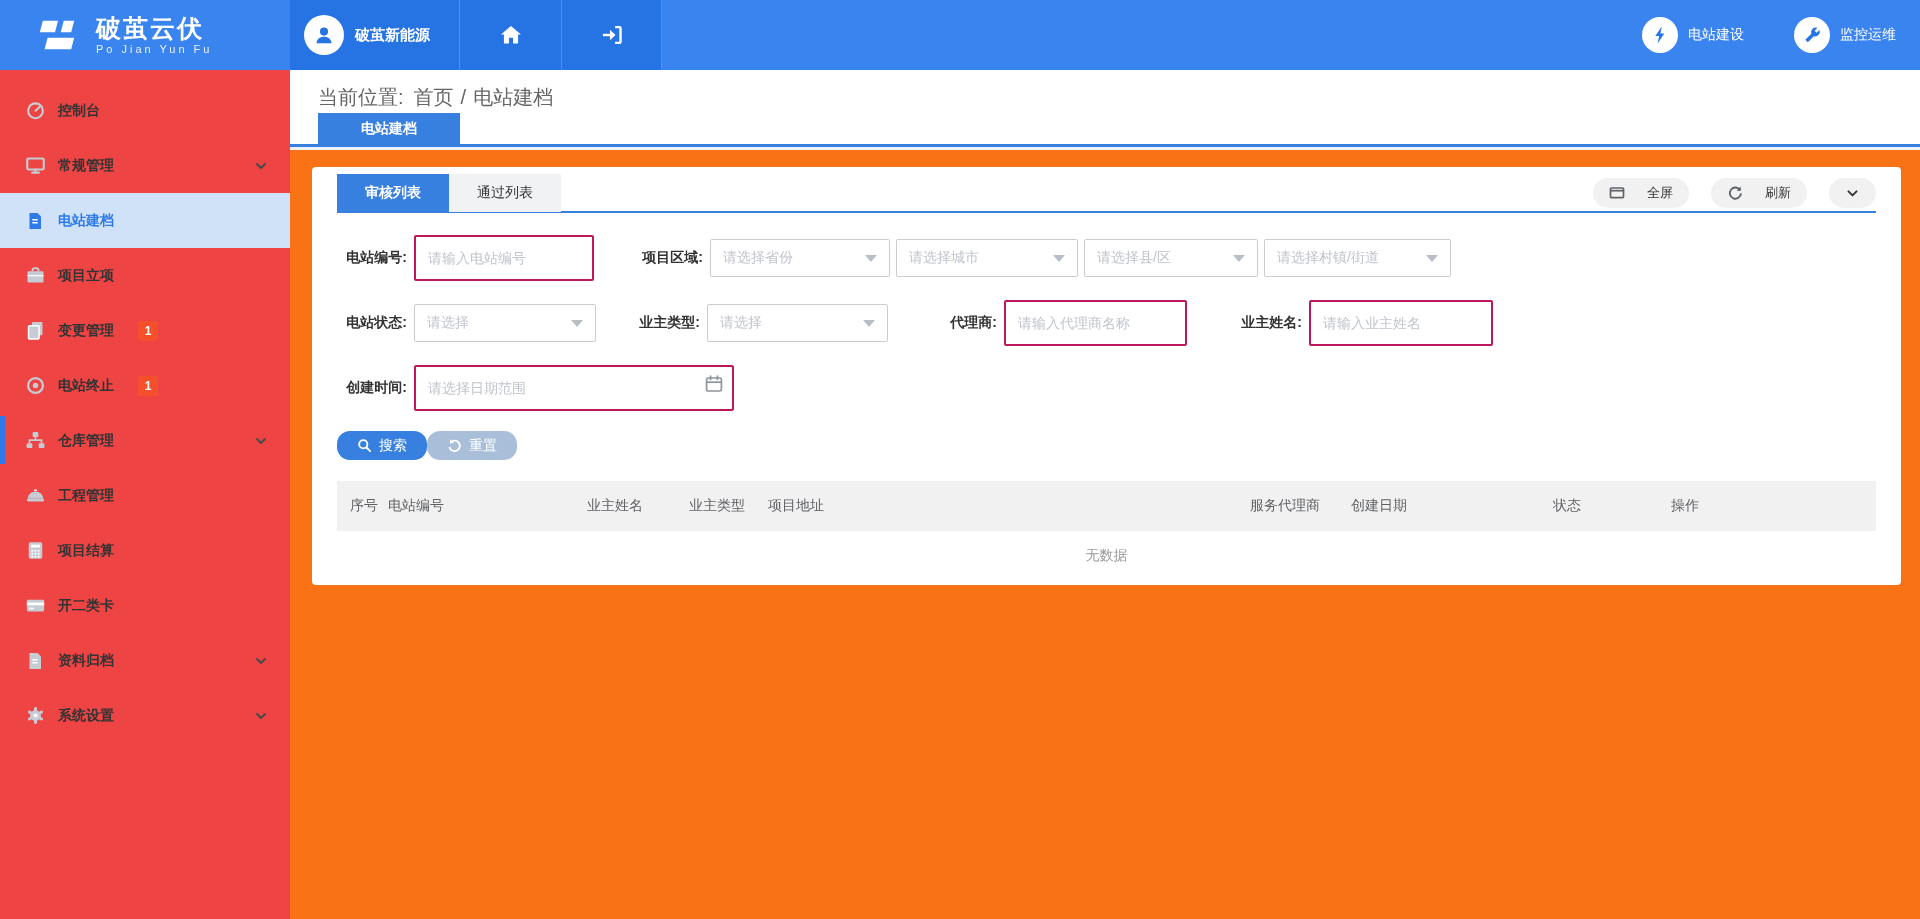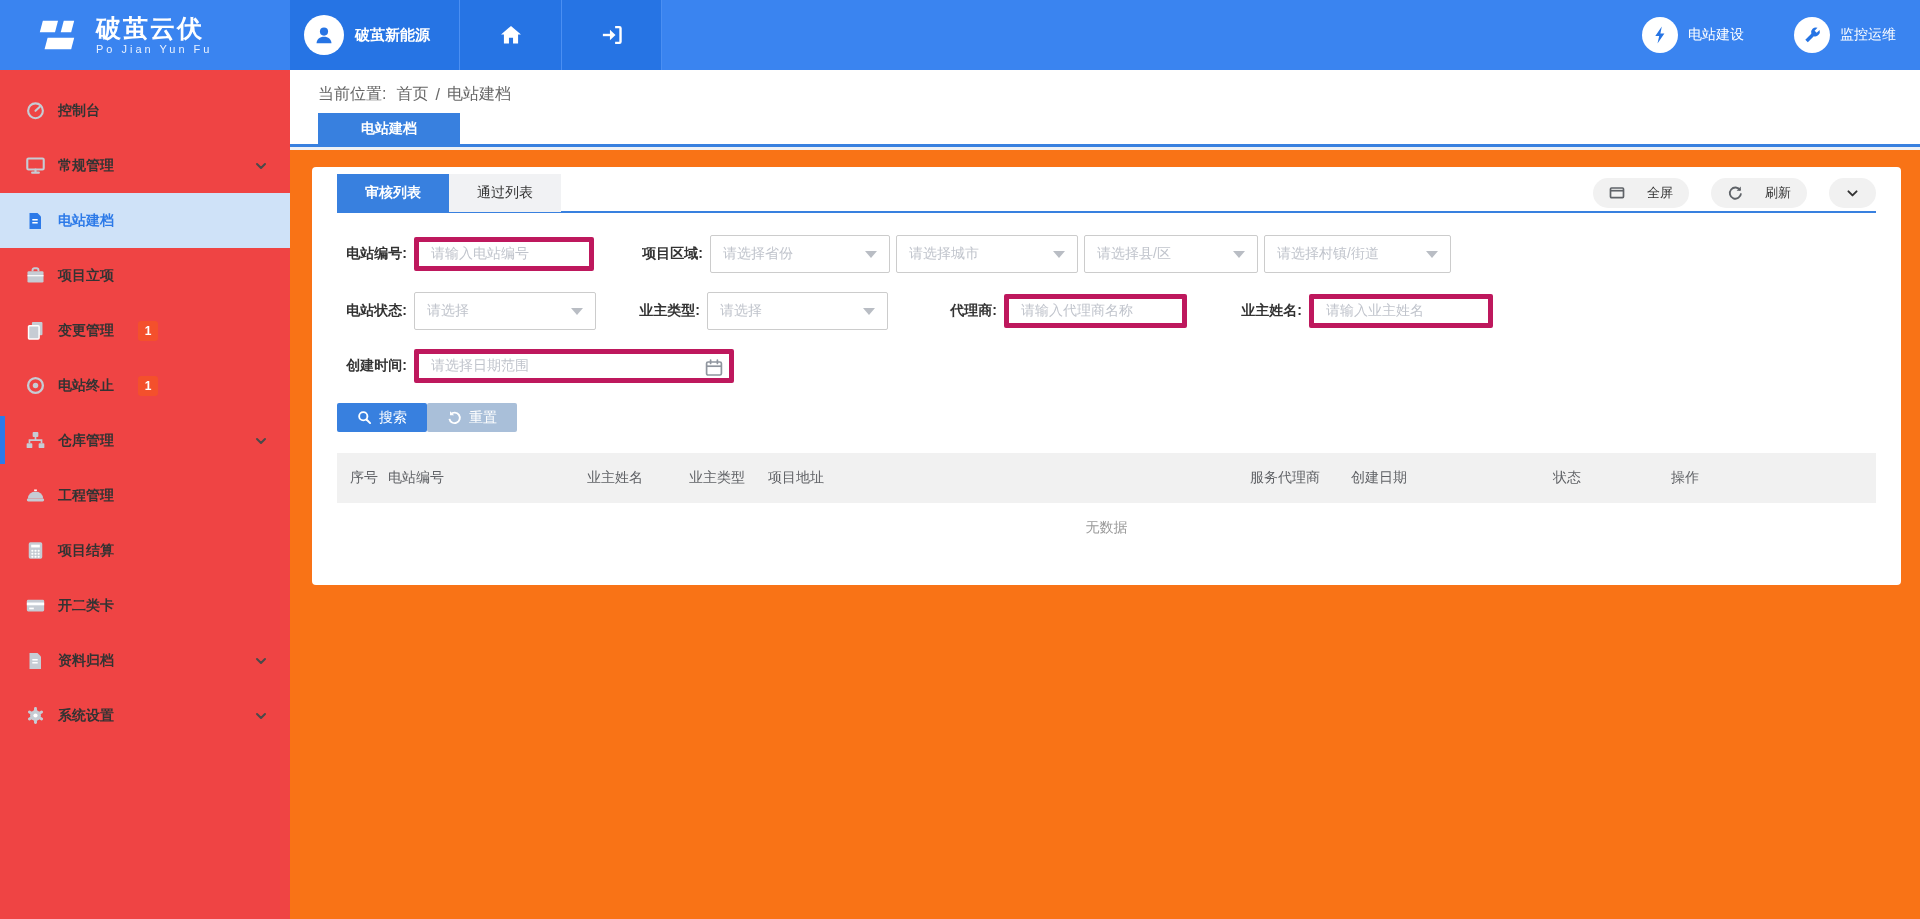--- a/index.html
+++ b/index.html
@@ -30,53 +30,53 @@
   .side-item .ic { width:20px; height:20px; color:#c6ccd4; margin-right:13px; display:flex; align-items:center; justify-content:center; flex:none; }
   .side-item .lbl { font-size:14px; font-weight:bold; color:#333; }
   .side-item.active { background:#cfe2f8; }
   .side-item.active .ic { color:#2d7ae8; }
   .side-item.active .lbl { color:#2d7ae8; }
   .side-item.hl::before { content:""; position:absolute; left:0; top:3px; bottom:4px; width:5px; background:#2d7ae8; }
   .badge { margin-left:24px; min-width:20px; height:20px; padding:0 4px; background:#f4502c; color:#fff; font-size:12px; font-weight:bold; border-radius:3px; display:flex; align-items:center; justify-content:center; }
   .chev { margin-left:auto; color:#4a4a4a; display:flex; }
   
   .crumb-strip { position:absolute; left:290px; right:0; top:70px; height:77px; background:#fff; border-bottom:3px solid #3880df; }
-  .crumb { position:absolute; left:28px; top:14px; font-size:16px; color:#666; display:flex; align-items:center; }
+  .crumb { position:absolute; left:28px; top:14px; font-size:20px; color:#666; display:flex; align-items:center; }
   .crumb .pre { margin-right:10px; }
   .crumb .sep { margin:0 7px; }
   .page-tab { position:absolute; left:28px; bottom:0; width:142px; height:31px; background:#3880df; color:#fff; font-size:14px; font-weight:bold; display:flex; align-items:center; justify-content:center; cursor:pointer; }
   
   .content { position:absolute; left:290px; right:0; top:150px; bottom:0; background:#f97316; }
   .card { position:absolute; left:22px; top:17px; width:1589px; height:418px; background:#fff; border-radius:4px; padding:8px 25px 25px; }
   .card-head { display:flex; align-items:center; height:38px; border-bottom:2px solid #3880df; }
   .ptab { width:112px; height:38px; display:flex; align-items:center; justify-content:center; font-size:14px; cursor:pointer; }
   .ptab.active { background:#3880df; color:#fff; font-weight:bold; }
   .ptab.inactive { background:#f1f2f4; color:#333; }
   .head-tools { margin-left:auto; display:flex; align-items:center; gap:22px; }
   .pill { height:30px; border-radius:15px; background:#f1f1f1; display:flex; align-items:center; gap:22px; padding:0 16px; font-size:13px; color:#333; cursor:pointer; }
   .pill .pic { display:flex; color:#5f6368; }
   
   .filters { margin-top:22px; }
   .frow { display:flex; align-items:center; margin-bottom:19px; }
   .fitem { display:flex; align-items:center; }
   .flabel { font-size:14px; font-weight:bold; color:#333; min-width:70px; text-align:right; margin-right:7px; white-space:nowrap; }
-  .tin { height:34px; border:5px solid #be185d; border-radius:2px; padding:0 12px; font-size:14px; color:#333; outline:none; font-family:Liberation Mono, monospace; background:#fff; }
+  .tin { height:46px; border:2px solid #be185d; border-radius:2px; padding:0 12px; font-size:14px; color:#333; outline:none; font-family:Liberation Sans, sans-serif; background:#fff; }
   .tin::placeholder { color:#c0c4cc; }
   .sel { height:38px; border:1px solid #ccc; border-radius:2px; background:#fff; display:flex; align-items:center; padding:0 12px; font-size:14px; color:#c0c4cc; cursor:pointer; }
   .sel .ph { overflow:hidden; white-space:nowrap; }
   .caret { width:0; height:0; border-left:6px solid transparent; border-right:6px solid transparent; border-top:7px solid #b9bdc4; margin-left:auto; flex:none; }
   .w180{width:180px}.w181{width:181px}.w182{width:182px}.w174{width:174px}.w187{width:187px}.w184{width:184px}.w183{width:183px}.w320{width:320px}
   .ml39{margin-left:39px}.ml34{margin-left:34px}.ml45{margin-left:45px}
   .gap6 { gap:6px; display:flex; align-items:center; }
   .datewrap { position:relative; display:flex; align-items:flex-end; }
   .datewrap .tin { padding-right:38px; }
   .cal-ic { position:absolute; right:11px; top:10px; color:#8f959e; pointer-events:none; display:flex; }
   
   .btn-row { margin-top:20px; display:flex; align-items:center; }
-  .btn { height:29px; min-width:90px; padding:0 18px; border:none; border-radius:2px; font-size:14px; color:#fff; display:inline-flex; align-items:center; justify-content:center; gap:7px; cursor:pointer; font-family:inherit; }
+  .btn { height:29px; min-width:90px; padding:0 18px; border:none; border-radius:13px; font-size:14px; color:#fff; display:inline-flex; align-items:center; justify-content:center; gap:7px; cursor:pointer; font-family:inherit; }
   .btn.search { background:#3880df; }
   .btn.reset { background:#a9bfd9; }
   
   .dtable { margin-top:21px; }
   .thead { height:50px; background:#f1f1f1; display:flex; align-items:center; padding-left:13px; font-size:14px; color:#606266; }
   .th{flex:none}
   .c0{width:38px}.c1{width:199px}.c2{width:102px}.c3{width:79px}.c4{width:482px}.c5{width:101px}.c6{width:202px}.c7{width:118px}.c8{flex:1}
   .tempty { height:50px; display:flex; align-items:center; justify-content:center; font-size:14px; color:#999; }
   svg { display:block; }
 </style>

